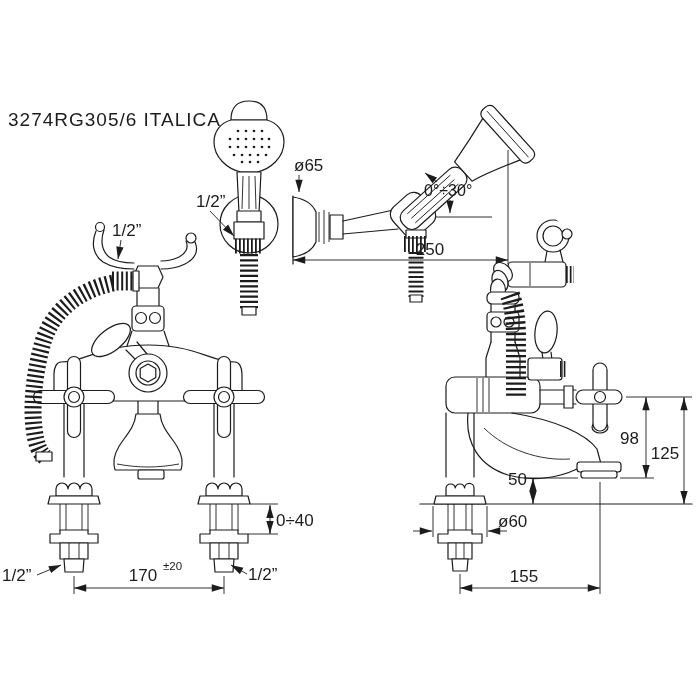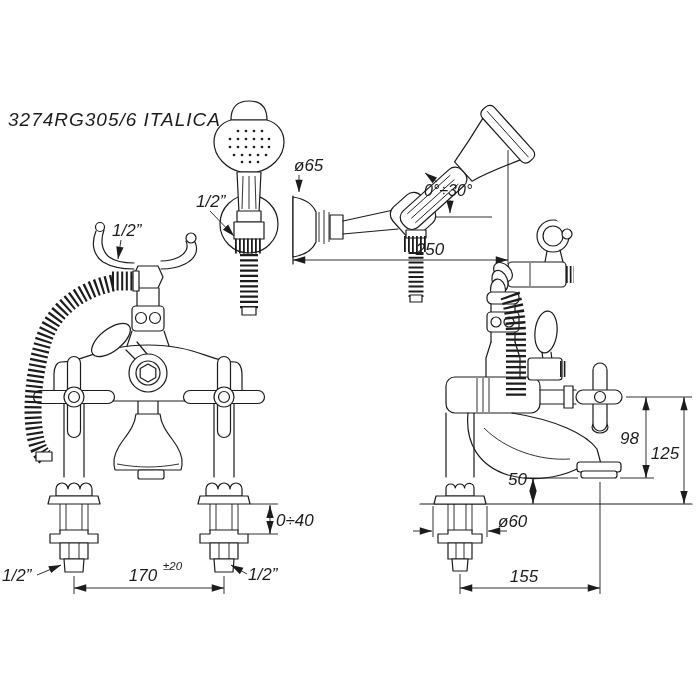--- a/index.html
+++ b/index.html
@@ -1,16 +1,16 @@
 <!DOCTYPE html>
 <html><head>
 <meta charset="utf-8">
 <style>
   html,body { margin:0; padding:0; background:#ffffff; }
-  #stage { width:700px; height:700px; background:#ffffff; position:relative;font-style:italic; }
+  #stage { width:700px; height:700px; background:#ffffff; position:relative; }
   svg { display:block; }
   .ln  { fill:none; stroke:#1c1c1c; stroke-width:1.2; stroke-linecap:round; stroke-linejoin:round; }
   .fw  { fill:#ffffff; stroke:#1c1c1c; stroke-width:1.2; stroke-linejoin:round; }
   .thin{ fill:none; stroke:#1c1c1c; stroke-width:0.9; stroke-linecap:butt; }
   .rib { fill:none; stroke:#1c1c1c; stroke-linecap:butt; }
   .wh  { fill:#ffffff; stroke:none; }
   .dot { fill:#1c1c1c; stroke:none; }
   text { font-family:"Liberation Sans","DejaVu Sans",sans-serif; fill:#1c1c1c; }
   .dim-t   { font-size:17px; }
   .deg-t   { font-size:16px; }

